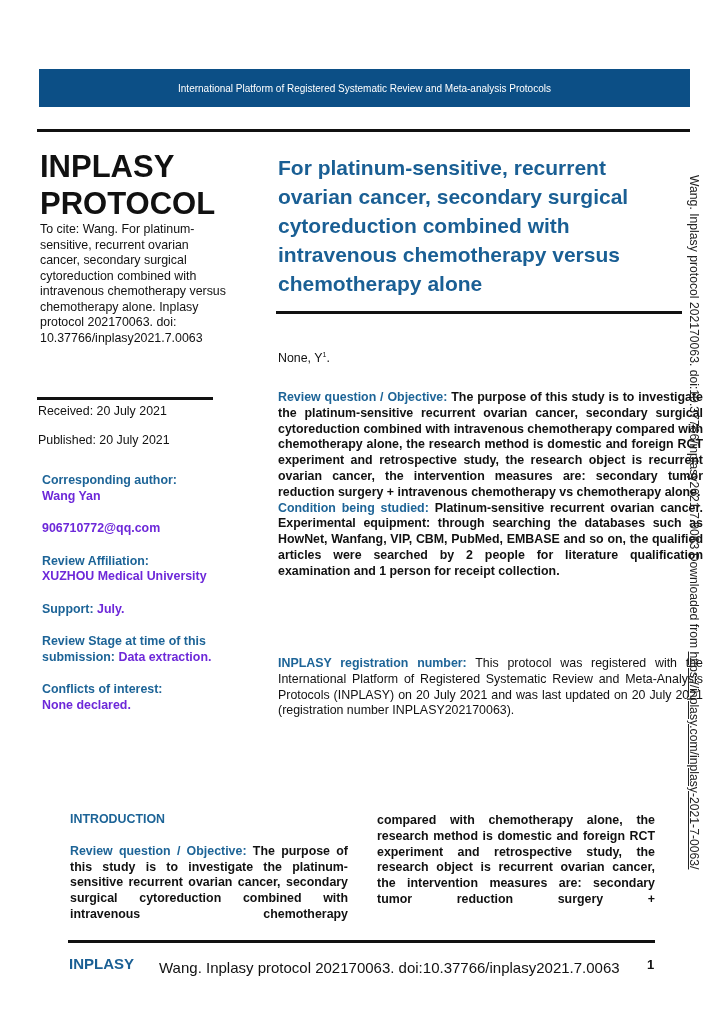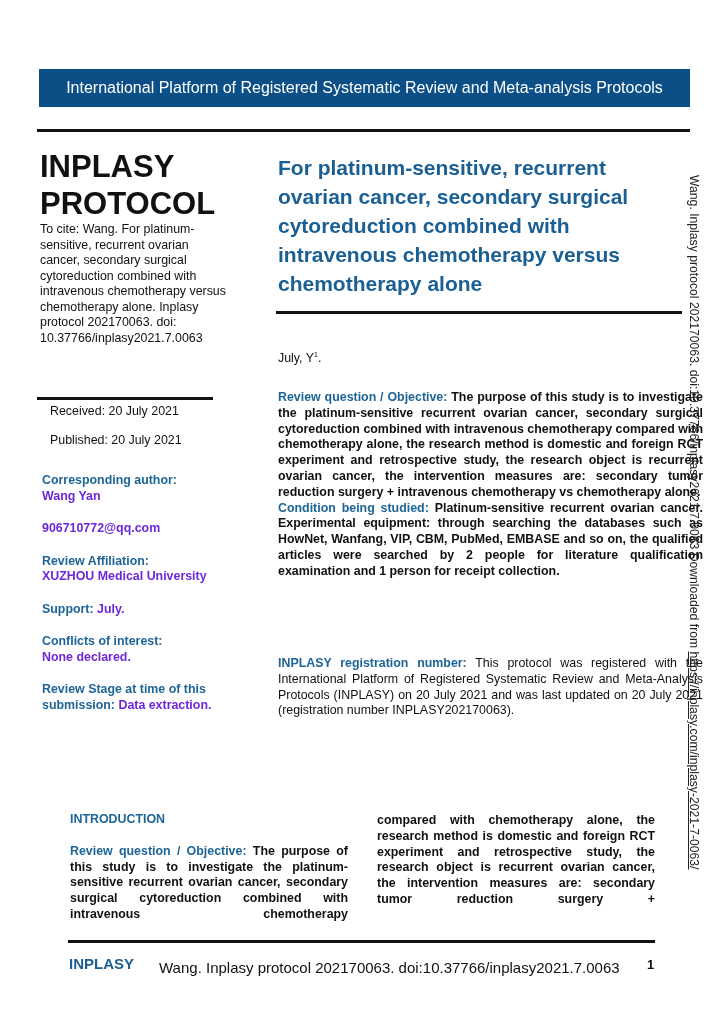--- a/index.html
+++ b/index.html
@@ -1,24 +1,24 @@
 <!DOCTYPE html>
 <html><head>
 <meta charset="utf-8">
 <style>
   html, body { margin: 0; padding: 0; background: #ffffff; }
   body { width: 724px; height: 1024px; position: relative; overflow: hidden; font-family: "Liberation Sans", sans-serif; color: #111; }
-  .banner { position: absolute; left: 39px; top: 69px; width: 651px; height: 38px; background: #0c4f86; color: #ffffff; font-size: 16px; display: flex; align-items: center; justify-content: center; }
+  .banner { position: absolute; left: 39px; top: 69px; width: 651px; height: 38px; background: #0c4f86; color: #ffffff; font-size: 10px; display: flex; align-items: center; justify-content: center; }
   .rule-top { position: absolute; left: 37px; top: 129px; width: 653px; height: 3px; background: #111; }
   .left-col { position: absolute; left: 40px; top: 148px; width: 190px; }
   .proto-title { font-size: 31px; line-height: 37px; color: #111; letter-spacing: 0px; margin: 0; }
   .cite { font-size: 12.4px; line-height: 15.5px; color: #111; }
   .rule-left { position: absolute; left: 37px; top: 397px; width: 176px; height: 2.5px; background: #111; }
   .dates { position: absolute; left: 38px; top: 403px; font-size: 12.4px; color: #111; }
-  .dates div { height: 29px; line-height: 16px; margin-left: 12px; }
+  .dates div { height: 29px; line-height: 16px; }
   .meta { position: absolute; left: 42px; top: 473px; width: 200px; font-size: 12.4px; line-height: 15.5px; font-weight: bold; }
   .meta .blk { margin-bottom: 17px; }
   .label { color: #1d6497; }
   .val { color: #6d28d9; }
   .right-col { position: absolute; left: 278px; top: 153px; width: 405px; }
   .title { font-size: 21px; line-height: 29px; font-weight: bold; color: #1a5f94; margin: 0; }
   .rule-right { position: absolute; left: 276px; top: 311px; width: 406px; height: 2.5px; background: #111; }
   .author { position: absolute; left: 278px; top: 351px; font-size: 12.4px; color: #111; }
   .author sup { font-size: 7px; vertical-align: 5px; }
   .abstract { position: absolute; left: 278px; top: 390px; width: 425px; font-size: 12.4px; line-height: 15.8px; font-weight: bold; text-align: justify; }
@@ -65,35 +65,35 @@
   </div>
   <div class="blk val">906710772@qq.com</div>
   <div class="blk">
     <div class="label">Review Affiliation:</div>
     <div class="val">XUZHOU Medical University</div>
   </div>
   <div class="blk">
     <span class="label">Support:</span><span class="val"> July.</span>
   </div>
   <div class="blk">
+    <span class="label">Review Stage at time of this submission:</span><span class="val"> Data extraction.</span>
+  </div>
+  <div class="blk">
     <div class="label">Conflicts of interest:</div>
     <div class="val">None declared.</div>
-  </div>
-  <div class="blk">
-    <span class="label">Review Stage at time of this submission:</span><span class="val"> Data extraction.</span>
   </div>
 </div>
 
 <div class="right-col">
   <h2 class="title">For platinum-sensitive, recurrent ovarian cancer,  secondary surgical cytoreduction combined with intravenous chemotherapy versus chemotherapy alone</h2>
 </div>
 <div class="rule-right"></div>
 
 <div class="author">
-  <span>July, Y</span><sup>1</sup><span>.</span>
+  <span>None, Y</span><sup>1</sup><span>.</span>
 </div>
 
 <div class="abstract">
   <span class="label">Review question / Objective:</span><span> The purpose of this study is to investigate the platinum-sensitive recurrent ovarian cancer, secondary surgical cytoreduction combined with intravenous chemotherapy compared with chemotherapy alone, the research method is domestic and foreign RCT experiment and retrospective study, the research object is recurrent ovarian cancer, the intervention measures are: secondary tumor reduction surgery + intravenous chemotherapy vs chemotherapy alone.</span><br>
   <span class="label">Condition being studied:</span><span> Platinum-sensitive recurrent ovarian cancer. Experimental equipment: through searching the databases such as HowNet, Wanfang, VIP, CBM, PubMed, EMBASE and so on, the qualified articles were searched by 2 people for literature qualification examination and 1 person for receipt collection.</span>
 </div>
 
 <div class="reg">
   <span class="label">INPLASY registration number:</span><span> This protocol was registered with the International Platform of Registered Systematic Review and Meta-Analysis Protocols (INPLASY) on 20 July 2021 and was last updated on 20 July 2021 (registration number INPLASY202170063).</span>
 </div>

